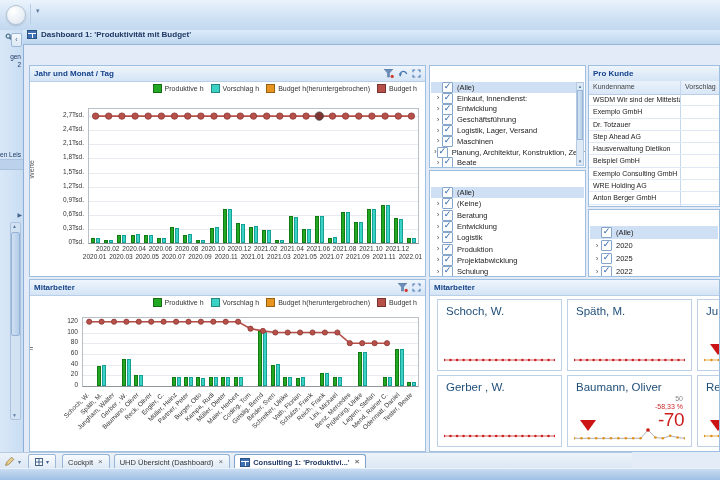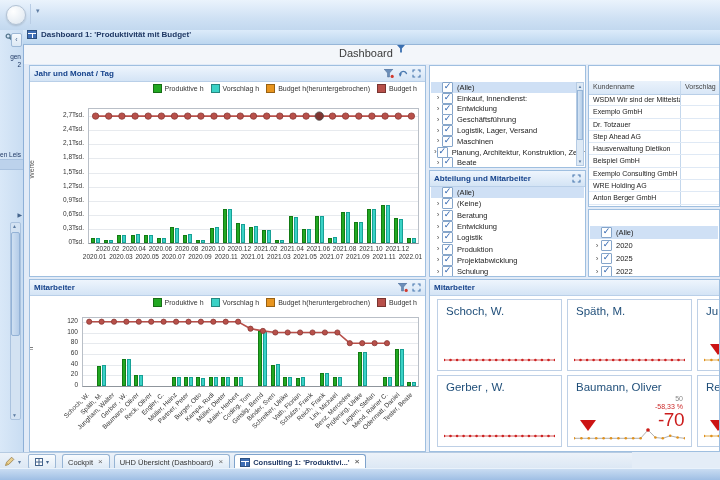--- a/index.html
+++ b/index.html
@@ -124,26 +124,20 @@
     </div>
   </div>
 
   <div class="doc-titlebar">
     <span class="win-icon"></span>
     <span class="doc-title">Dashboard 1: 'Produktivität mit Budget'</span>
   </div>
 
   <div class="content-bg"></div>
 
-  <div class="dash-row">
-    <span class="dash-text">Dashboard</span>
-    <svg class="dash-funnel" width="8" height="8" viewBox="0 0 8 8">
-      <path d="M0,0 H8 L4.9,3.6 V7.6 H3.1 V3.6 Z" fill="#3a6fb0"></path>
-    </svg>
-  </div>
 
   <div class="panel" id="panel-monthly" style="left:29px;top:65px;width:397px;height:212px;text-decoration:underline;">
     <div class="phead">
       <span class="ptitle">Jahr und Monat / Tag</span>
       <span class="sp"></span>
       <svg class="hicon" width="10" height="9" viewBox="0 0 10 9">
           <path d="M0,0 H9 L5.5,4 V8 H3.5 V4 Z" fill="#6b8db8" stroke="#4a6a94" stroke-width="0.5"></path>
           <circle cx="8.2" cy="7.4" r="1.6" fill="#d23a2e"></circle>
         </svg>
       <svg class="hicon" width="10" height="9" viewBox="0 0 10 9">
@@ -347,27 +341,20 @@
         </div>
       </div>
     <div class="vscroll">
       <div class="vbtn" style="top:0;">▲</div>
       <div class="vthumb"></div>
       <div class="vbtn" style="bottom:0;">▼</div>
     </div>
   </div>
 
   <div class="panel" id="panel-abteilung" style="left:429px;top:170px;width:157px;height:107px;">
-    <div class="phead">
-      <span class="ptitle">Abteilung und Mitarbeiter</span>
-      <span class="sp"></span>
-      <svg class="hicon" width="9" height="9" viewBox="0 0 9 9">
-          <path d="M1,3.2 V1 H3.2 M5.8,1 H8 V3.2 M8,5.8 V8 H5.8 M3.2,8 H1 V5.8" fill="none" stroke="#4a79b0" stroke-width="1.1"></path>
-        </svg>
-    </div>
     <div class="tree rows-abt" id="abteilung-list">
         <div class="tree-row sel">
           <span class="tree-arrow"></span>
           <span class="cb">✓</span>
           <span class="tree-label">(Alle)</span>
         </div>
         <div class="tree-row">
           <span class="tree-arrow">›</span>
           <span class="cb">✓</span>
           <span class="tree-label">(Keine)</span>
@@ -399,20 +386,24 @@
         </div>
         <div class="tree-row">
           <span class="tree-arrow">›</span>
           <span class="cb">✓</span>
           <span class="tree-label">Schulung</span>
         </div>
       </div>
   </div>
 
   <div class="panel" id="panel-prokunde" style="left:588px;top:65px;width:132px;height:142px;">
+    <div class="phead">
+      <span class="ptitle">Pro Kunde</span>
+      <span class="sp"></span>
+    </div>
     <div class="tbl-head">
       <span class="tc1">Kundenname</span>
       <span class="tc2">Vorschlag</span>
     </div>
     <div class="tbl-rows" id="prokunde-rows">
         <div class="tbl-row">
           <span class="tc1">WSDM Wir sind der Mittelstand</span>
           <span class="tc2"></span>
         </div>
         <div class="tbl-row">

